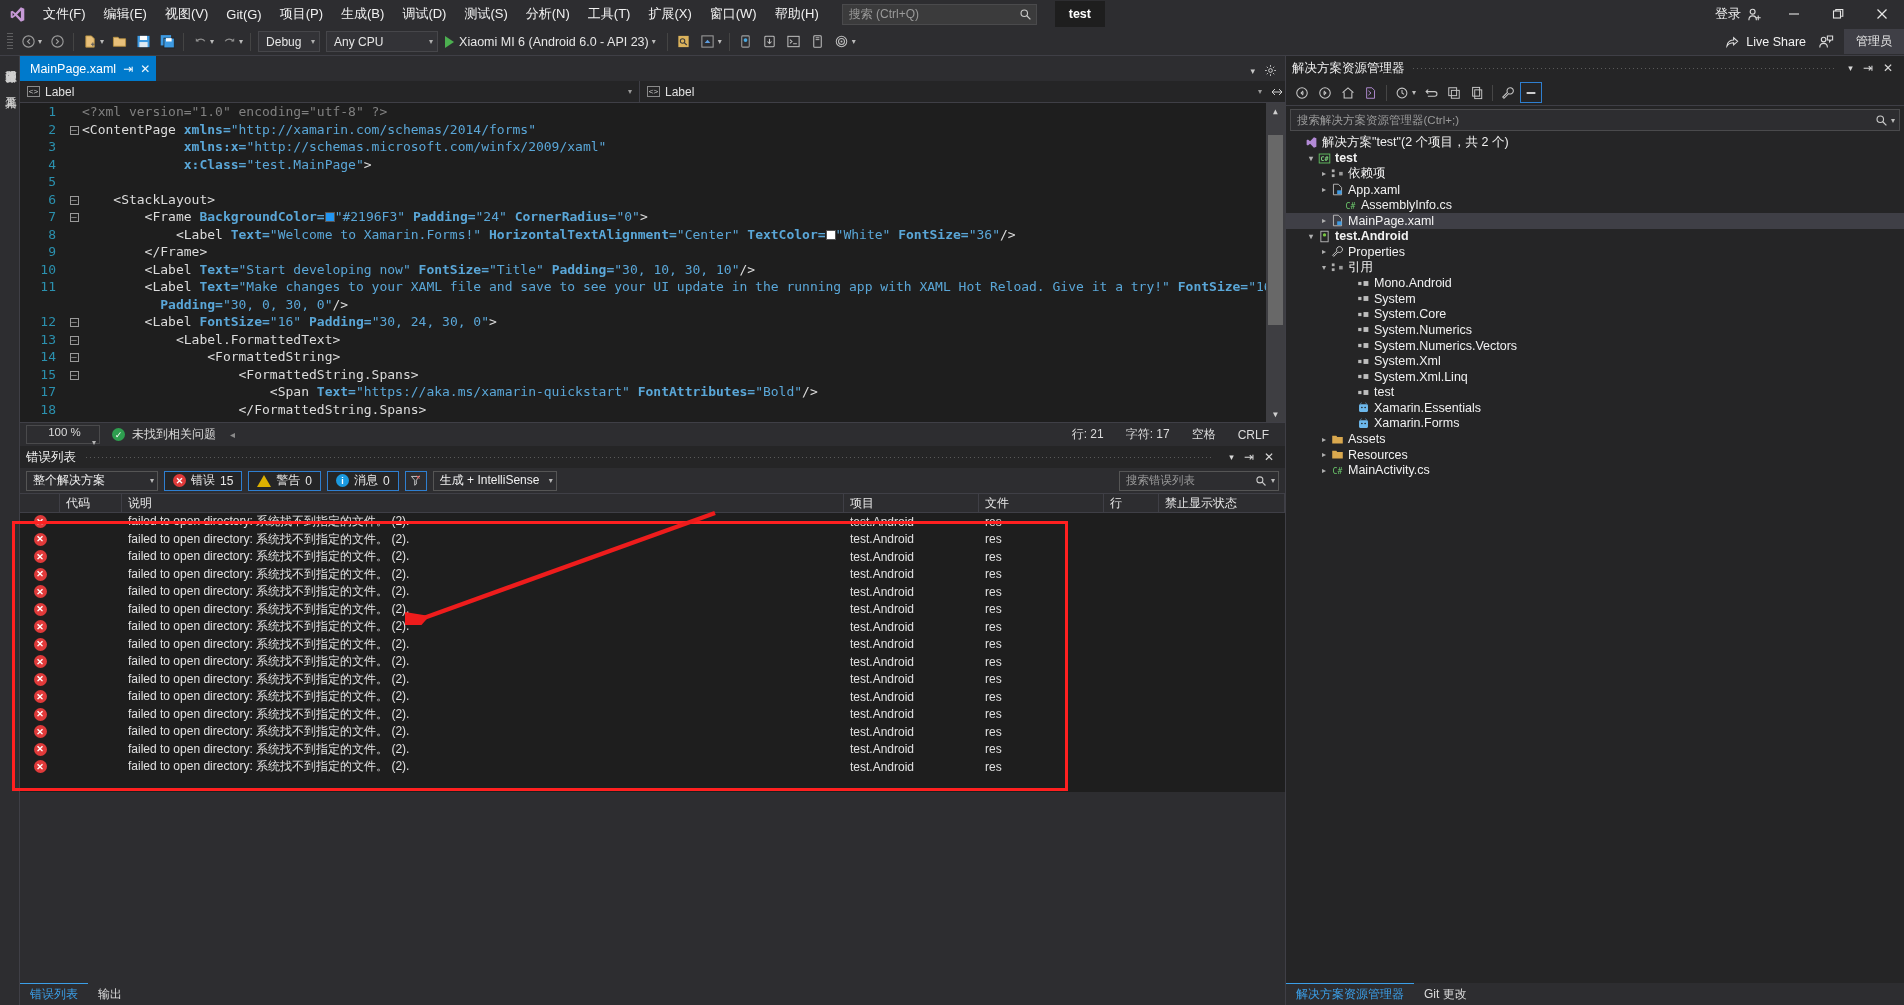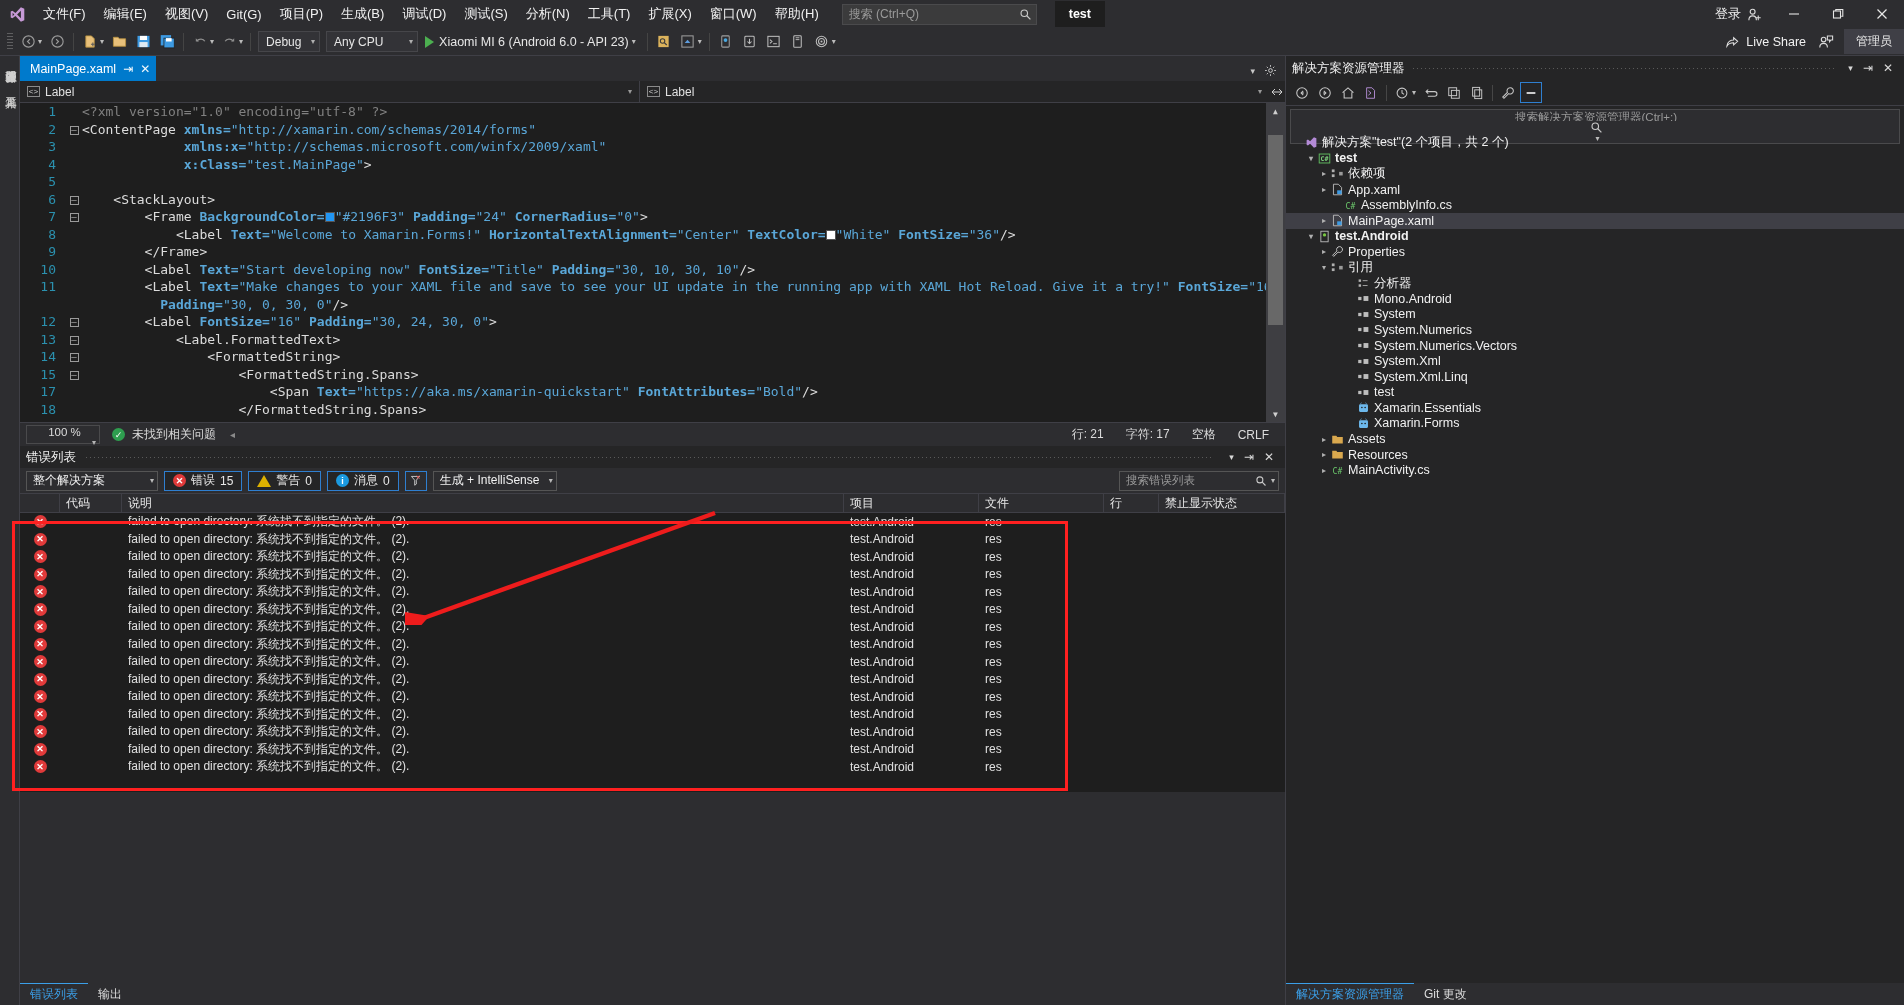--- a/index.html
+++ b/index.html
@@ -142,22 +142,22 @@
              border-left:1px solid #3f3f46; }
   .sol-title{ height:24px; display:flex; align-items:center; padding:0 6px; font-size:12.5px; color:#f1f1f1; }
   .sol-title .dots{ flex:1; height:1px; margin:0 8px;
       background:repeating-linear-gradient(to right,#5a5a5a 0 1px,transparent 1px 4px); }
   .sol-title .ctl{ padding:0 5px; font-size:12px; color:#d8d8d8; }
   .sol-toolbar{ height:26px; display:flex; align-items:center; gap:1px; padding:0 5px;
                 border-bottom:1px solid #3f3f46; }
   .sol-tb-btn{ width:22px;height:21px; display:flex;align-items:center;justify-content:center; }
   .sol-tb-btn.sel{ border:1px solid #2f7fd0; }
   .sol-sep{ width:1px;height:16px;background:#464646;margin:0 3px; }
-  .sol-search{ height:35px; margin:3px 4px; background:#2d2d30; border:1px solid #4a4a4c;
-               display:flex; align-items:center; padding:0 4px 0 6px; color:#9a9a9a; font-size:11.5px;flex-direction:column; }
+  .sol-search{ height:22px; margin:3px 4px; background:#2d2d30; border:1px solid #4a4a4c;
+               display:flex; align-items:center; padding:0 4px 0 6px; color:#9a9a9a; font-size:11.5px; }
   .sol-search .txt{ flex:1; overflow:hidden; white-space:nowrap; }
   .tree{ position:absolute; left:0; right:0; top:79px; bottom:0; overflow:hidden; font-size:12.5px; }
   .tnode{ height:15.6px; display:flex; align-items:center; color:#f1f1f1; white-space:nowrap; }
   .tnode.sel{ background:#3f3f46; }
   .tnode.bold{ font-weight:bold; }
   .tarrow{ width:12px; text-align:center; color:#b0b0b0; font-size:8px; flex:none; }
   .ticon{ width:15px; display:flex; align-items:center; justify-content:center; flex:none; margin-right:3px; }
   .solfooter{ position:absolute; left:1285px; right:0; bottom:0; height:22px; background:#2d2d30;
               display:flex; align-items:center; font-size:12px; color:#dcdcdc; border-left:1px solid #3f3f46;}
   .solfooter .t{ padding:2px 10px; }
@@ -299,21 +299,21 @@
           <path d="M12 7.5C9.5 4.5 5 4.8 3.4 7.8" fill="none" stroke="#8e8e8e" stroke-width="1.4"></path>
           <path d="M13 4.6v3.4H9.6z" fill="#8e8e8e"></path>
         </svg>
     </div>
     <div class="tb-caret">▾</div>
     <div class="tb-sep"></div>
     <div class="tb-combo" style="width:62px">
       <span class="lbl">Debug</span>
       <span class="ar">▾</span>
     </div>
-    <div class="tb-combo" style="width:92px">
+    <div class="tb-combo" style="width:112px">
       <span class="lbl">Any CPU</span>
       <span class="ar">▾</span>
     </div>
     <div class="run-btn">
       <span class="tri"></span>
       <span class="run-label">Xiaomi MI 6 (Android 6.0 - API 23)</span>
       <span class="tb-caret">▾</span>
     </div>
     <div class="tb-sep"></div>
     <div class="tb-btn">
@@ -889,48 +889,47 @@
                 <rect x="10" y="6" width="4.4" height="4.4" fill="#9a9a9a"></rect>
               </svg>
             </span>
             <span>引用</span>
           </div>
           <div class="tnode">
             <span style="width:58px;flex:none"></span>
             <span class="tarrow"></span>
             <span class="ticon">
               <svg width="13" height="13" viewBox="0 0 16 16">
-                <rect x="2" y="3" width="3" height="3" fill="#b0b0b0"></rect>
-                <rect x="2" y="9" width="3" height="3" fill="#b0b0b0"></rect>
-                <path d="M7 4.5h6M7 10.5h6" stroke="#b0b0b0" stroke-width="1.1"></path>
-              </svg>
-            </span>
-            <span>分析器</span>
-          </div>
-          <div class="tnode">
-            <span style="width:58px;flex:none"></span>
-            <span class="tarrow"></span>
-            <span class="ticon">
-              <svg width="13" height="13" viewBox="0 0 16 16">
                 <rect x="1.5" y="6" width="4" height="4" fill="#bdbdbd"></rect>
                 <rect x="8" y="5" width="6" height="6" fill="#bdbdbd"></rect>
               </svg>
             </span>
             <span>Mono.Android</span>
           </div>
           <div class="tnode">
             <span style="width:58px;flex:none"></span>
             <span class="tarrow"></span>
             <span class="ticon">
               <svg width="13" height="13" viewBox="0 0 16 16">
                 <rect x="1.5" y="6" width="4" height="4" fill="#bdbdbd"></rect>
                 <rect x="8" y="5" width="6" height="6" fill="#bdbdbd"></rect>
               </svg>
             </span>
             <span>System</span>
+          </div>
+          <div class="tnode">
+            <span style="width:58px;flex:none"></span>
+            <span class="tarrow"></span>
+            <span class="ticon">
+              <svg width="13" height="13" viewBox="0 0 16 16">
+                <rect x="1.5" y="6" width="4" height="4" fill="#bdbdbd"></rect>
+                <rect x="8" y="5" width="6" height="6" fill="#bdbdbd"></rect>
+              </svg>
+            </span>
+            <span>System.Core</span>
           </div>
           <div class="tnode">
             <span style="width:58px;flex:none"></span>
             <span class="tarrow"></span>
             <span class="ticon">
               <svg width="13" height="13" viewBox="0 0 16 16">
                 <rect x="1.5" y="6" width="4" height="4" fill="#bdbdbd"></rect>
                 <rect x="8" y="5" width="6" height="6" fill="#bdbdbd"></rect>
               </svg>
             </span>

